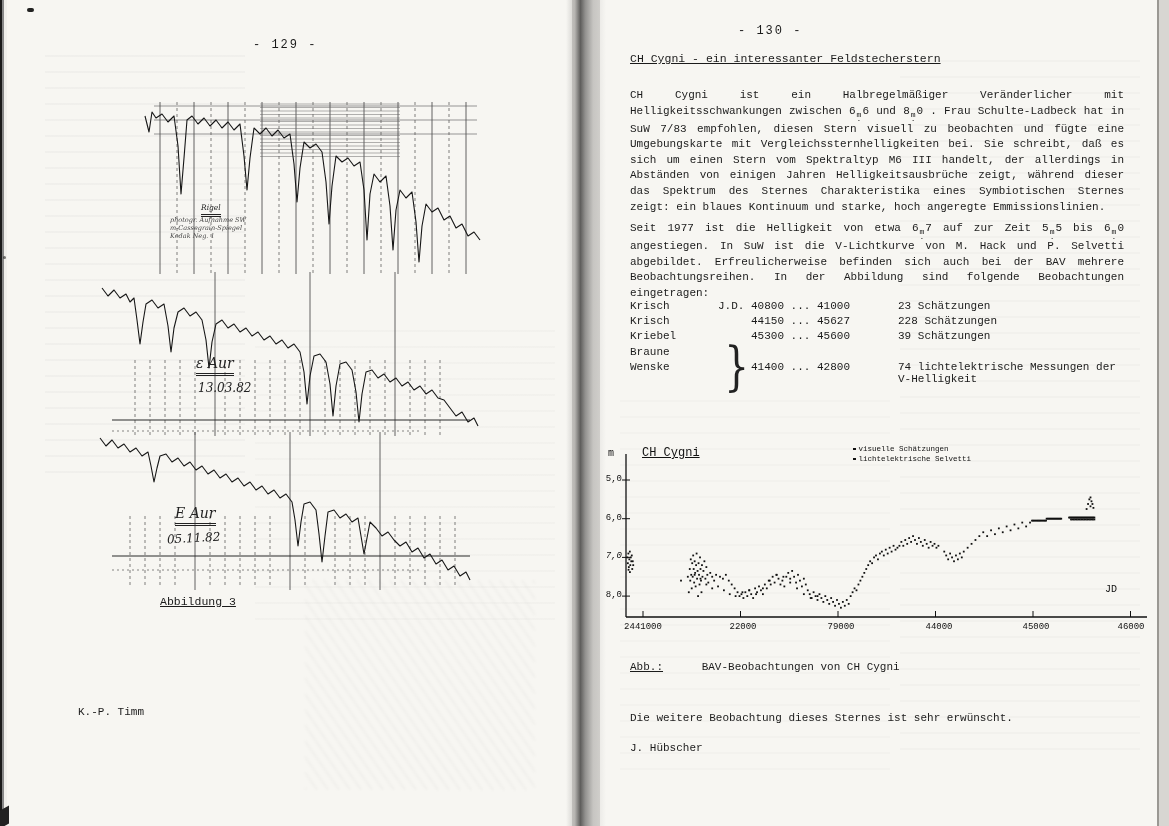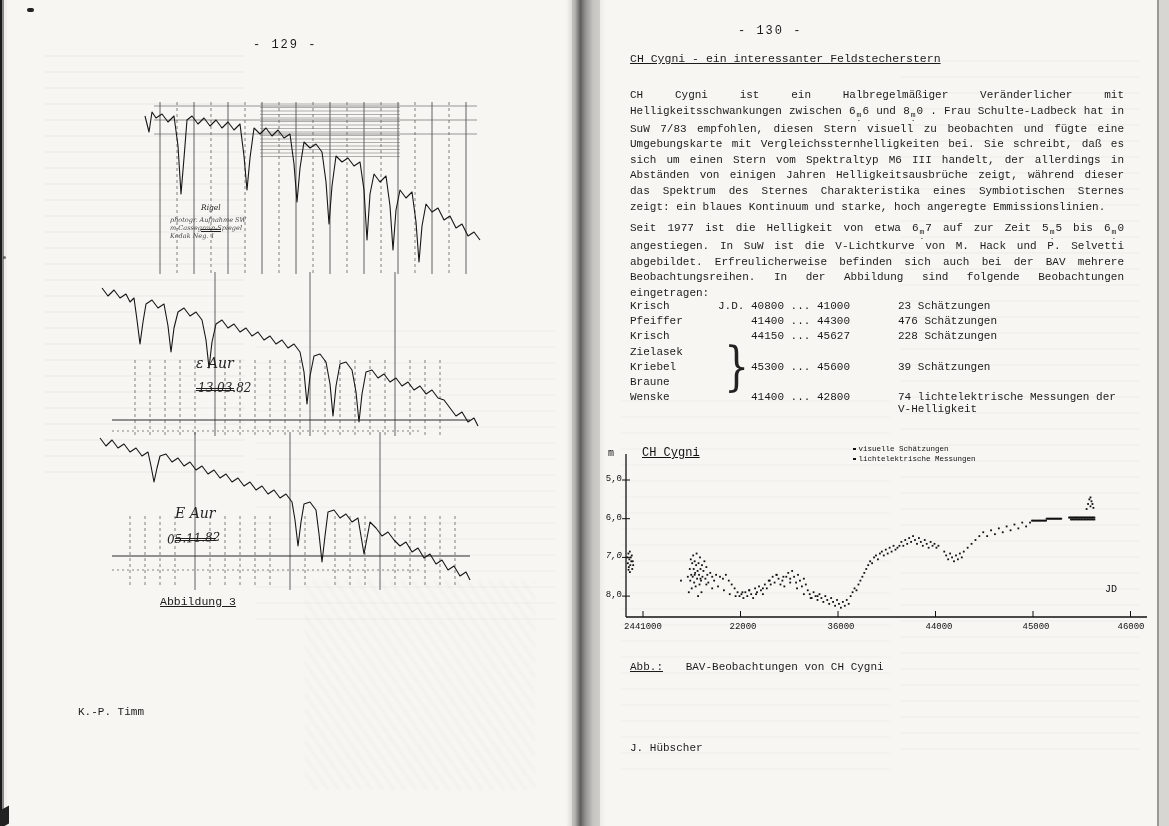--- a/index.html
+++ b/index.html
@@ -13,21 +13,21 @@
   .left-edge{position:absolute;left:0;top:0;width:5px;height:826px;background:#f0efeb;
     border-left:2px solid #1a1a1a;box-shadow:inset 2px 0 0 #888;z-index:6;}
   .right-edge{position:absolute;left:1157px;top:0;width:2px;height:826px;background:#9a9893;z-index:6;}
   .corner-mark{position:absolute;background:#222;z-index:7;}
   .pagenum{position:absolute;font-size:12px;letter-spacing:2px;}
   .bleed{position:absolute;pointer-events:none;opacity:.55;filter:blur(.6px);
     background:repeating-linear-gradient(to bottom,rgba(115,115,115,.09) 0 2px,transparent 2px 16px);}
   .bleed-diag{position:absolute;pointer-events:none;opacity:.5;filter:blur(1.2px);
     background:repeating-linear-gradient(55deg,rgba(140,140,140,.12) 0 2px,transparent 2px 9px);}
   .hw{position:absolute;font-family:"DejaVu Serif",serif;font-style:italic;color:#222;}
-  .hw-underline{border-bottom:3px double #222;padding-bottom:17px;}
+  .hw-underline{border-bottom:3px double #222;padding-bottom:2px;}
   .note{font-size:6.5px;line-height:8px;color:#444;filter:blur(.3px);}
   .heading{position:absolute;font-size:11.5px;text-decoration:underline;white-space:nowrap;}
   .para{position:absolute;font-size:11px;line-height:15.6px;text-align:justify;}
   .msup{display:inline-flex;flex-direction:column;align-items:center;vertical-align:-3px;
     line-height:4.5px;font-size:8px;margin:0 1px 0 1px;}
   #obs-table{position:absolute;font-size:11px;}
   .obs-row{display:grid;grid-template-columns:88px 180px auto;height:15.2px;white-space:pre;}
   .obs-count{white-space:pre-line;}
   .brace{position:absolute;font-family:"DejaVu Serif",serif;font-weight:400;color:#222;
     font-size:52px;transform:scaleX(.75);}
@@ -200,23 +200,21 @@
       </span>7 auf zur Zeit 5<span class="msup">
         <span>m</span>
         <span>.</span>
       </span>5 bis 6<span class="msup">
         <span>m</span>
         <span>.</span>
       </span>0 angestiegen. In SuW ist die V-Lichtkurve von M. Hack und P. Selvetti abgebildet. Erfreulicherweise befinden sich auch bei der BAV mehrere Beobachtungsreihen. In der Abbildung sind folgende Beobachtungen eingetragen:</div>
 
   <div id="obs-table" style="left:30px;top:300px;width:500px;">
       <div class="obs-row"><span>Krisch</span><span>J.D. 40800 ... 41000</span><span class="obs-count"> 23 Schätzungen</span></div>
-      <div class="obs-row"><span>Pfeiffer</span><span>     41400 ... 44300</span><span class="obs-count">476 Schätzungen</span></div>
       <div class="obs-row"><span>Krisch</span><span>     44150 ... 45627</span><span class="obs-count">228 Schätzungen</span></div>
-      <div class="obs-row"><span>Zielasek</span><span></span><span class="obs-count"></span></div>
       <div class="obs-row"><span>Kriebel</span><span>     45300 ... 45600</span><span class="obs-count"> 39 Schätzungen</span></div>
       <div class="obs-row"><span>Braune</span><span></span><span class="obs-count"></span></div>
       <div class="obs-row"><span>Wenske</span><span>     41400 ... 42800</span><span class="obs-count">74 lichtelektrische Messungen der
 V-Helligkeit</span></div>
     </div>
   <div class="brace" id="obs-brace" style="left:120px;top:336px;">}</div>
 
   <div id="chart">
     <svg id="lc-svg" width="557" height="212">
         <line x1="26" y1="16" x2="26" y2="179" stroke="#111" stroke-width="1.3"></line>
@@ -533,37 +531,38 @@
     <div class="chart-title" style="left:42px;top:8px;">CH Cygni</div>
     <div class="axis-unit" style="left:8px;top:10px;">m</div>
     <div class="axis-unit" style="left:505px;top:146px;">JD</div>
     <div class="legend" style="left:253px;top:6px;" id="lc-legend">
         <div class="legend-row">
           <span class="legend-marker"></span>
           <span>visuelle Schätzungen</span>
         </div>
         <div class="legend-row">
           <span class="legend-marker"></span>
-          <span>lichtelektrische Messungen</span>
+          <span>lichtelektrische Selvetti</span>
         </div>
       </div>
     <div id="lc-xticks">
         <div class="tick-label" style="left: 10px; top: 184px; width: 66px;">2441000</div>
         <div class="tick-label" style="left: 110px; top: 184px; width: 66px;">22000</div>
-        <div class="tick-label" style="left: 208px; top: 184px; width: 66px;">36000</div>
+        <div class="tick-label" style="left: 208px; top: 184px; width: 66px;">79000</div>
         <div class="tick-label" style="left: 306px; top: 184px; width: 66px;">44000</div>
         <div class="tick-label" style="left: 403px; top: 184px; width: 66px;">45000</div>
         <div class="tick-label" style="left: 498px; top: 184px; width: 66px;">46000</div>
       </div>
     <div id="lc-yticks">
         <div class="ytick-label" style="left: 0px; top: 36px;">5,0</div>
         <div class="ytick-label" style="left: 0px; top: 75px;">6,0</div>
         <div class="ytick-label" style="left: 0px; top: 113px; font-style: italic;">7,0</div>
         <div class="ytick-label" style="left: 0px; top: 152px;">8,0</div>
       </div>
   </div>
 
   <div class="caption" style="left:30px;top:661px;">
     <span class="underl">Abb.:</span>
-    <span style="margin-left:16px;">BAV-Beobachtungen von CH Cygni</span>
+    <span style="margin-left:32px;">BAV-Beobachtungen von CH Cygni</span>
   </div>
+  <div class="caption" style="left:30px;top:712px;">Die weitere Beobachtung dieses Sternes ist sehr erwünscht.</div>
   <div class="caption" style="left:30px;top:742px;">J. Hübscher</div>
 </div>
 
 </body></html>

